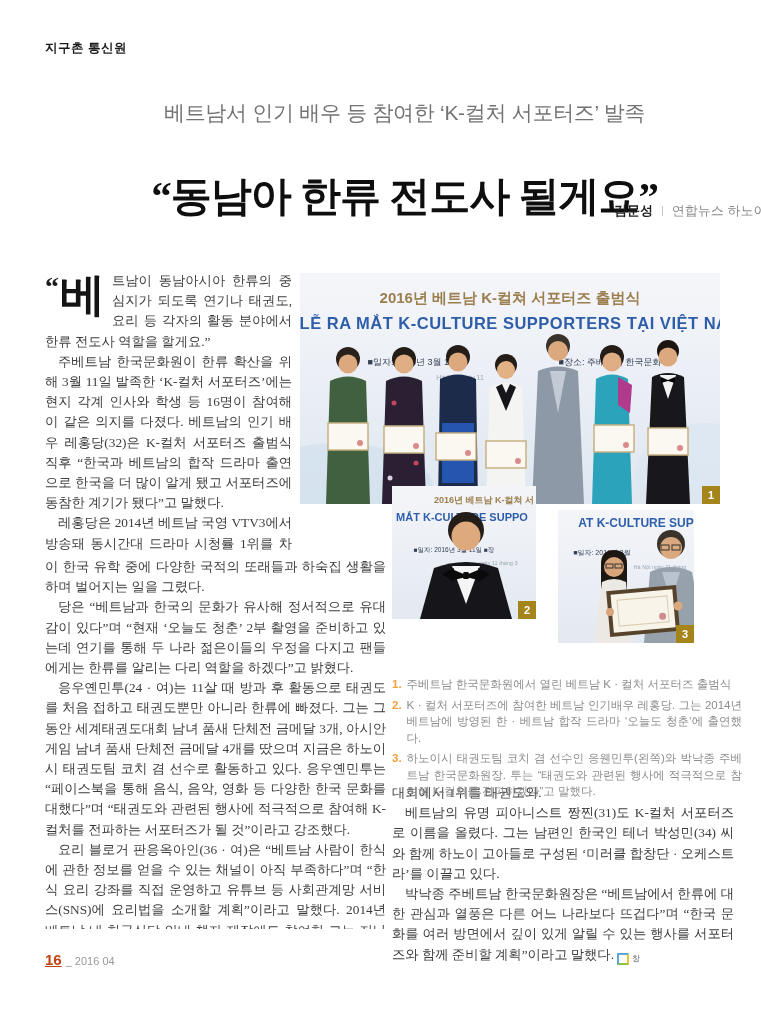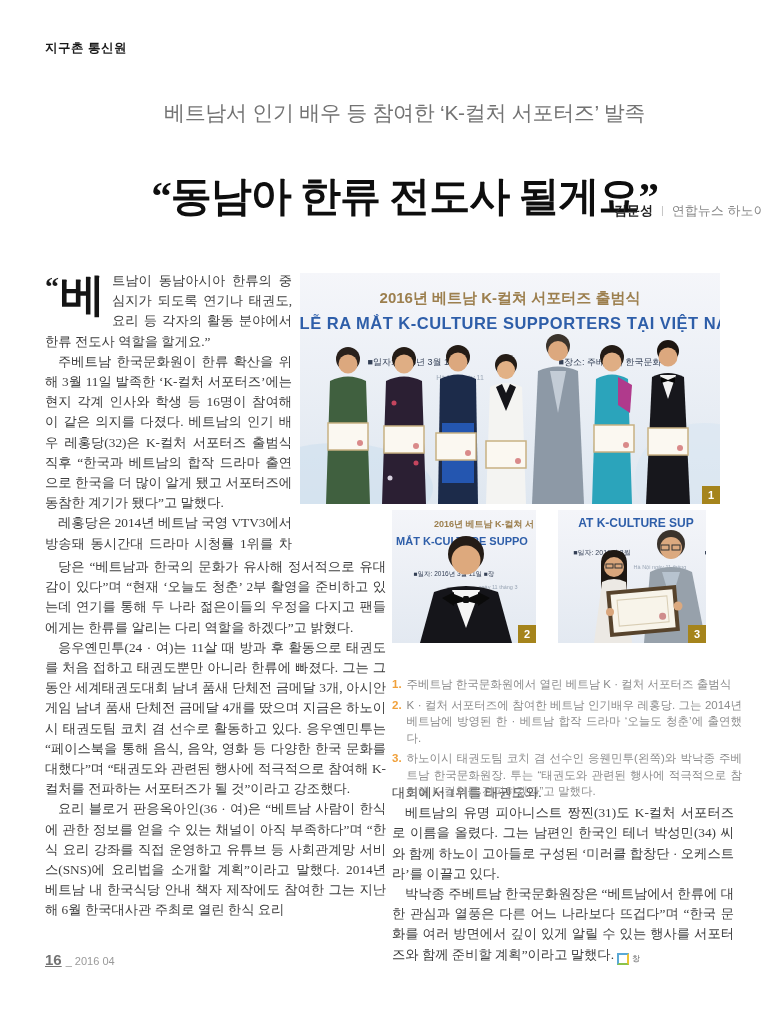--- a/index.html
+++ b/index.html
@@ -43,22 +43,22 @@
     font-family:"Liberation Serif", serif; font-weight:bold;
     font-size:28px; color:#1a1a1a; vertical-align:14px; margin-right:1px;
   }
   .dc-char {
     font-family:"Liberation Serif", serif; font-weight:bold;
     font-size:45px; line-height:42px; color:#141414;
   }
 
   .photo { position:absolute; overflow:hidden; background:#a21caf; }
   #photo1 { left:300px; top:273px; width:420px; height:231px; }
-  #photo2 { left:392px; top:510px; width:144px; height:133px; }
-  #photo3 { left:558px; top:510px; width:148px; height:133px; }
+  #photo2 { left:392px; top:486px; width:144px; height:133px; }
+  #photo3 { left:558px; top:510px; width:136px; height:133px; }
   .badge {
     position:absolute; right:0; bottom:0; width:18px; height:18px;
     background:#a5841c; color:#fff; font-size:11px; font-weight:bold;
     display:flex; align-items:center; justify-content:center;
   }
 
   .captions { position:absolute; left:392px; top:676px; width:350px; }
   .caption {
     display:flex; font-size:11.5px; line-height:16.5px; color:#8c8c8c;
     margin-bottom:4px; text-align:justify;
@@ -67,21 +67,21 @@
 
   .end-mark {
     display:inline-block; width:12px; height:12px; box-sizing:border-box;
     border:2px solid; border-color:#5aa9d6 #edc431 #8bc34a #5aa9d6;
     font-size:8px; line-height:8px; text-align:center; color:#666;
     vertical-align:-2px; margin-left:3px; background:#fff;
     font-family:"Liberation Sans", sans-serif;
   }
 
   .footer { position:absolute; left:45px; top:951px; font-size:11px; color:#9a9a9a; }
-  .footer .pagenum { font-size:15px; font-weight:bold; color:#737373; margin-right:4px;text-decoration:underline; }
+  .footer .pagenum { font-size:15px; font-weight:bold; color:#c2410c; margin-right:4px;text-decoration:underline; }
 </style>
 </head>
 <body>
 
 <div class="page">
 
   <div class="section-label">지구촌 통신원</div>
 
   <div class="kicker">베트남서 인기 배우 등 참여한 ‘K-컬처 서포터즈’ 발족</div>
   <div class="title">“동남아 한류 전도사 될게요”</div>
@@ -89,20 +89,21 @@
     <span class="author">김문성</span><span class="divider">|</span><span>연합뉴스 하노이 특파원</span>
   </div>
 
   <div class="body-text" id="zoneA">
     <p><span class="dc-wrap"><span class="dc-quote">“</span><span class="dc-char">베</span></span><span>트남이 동남아시아 한류의 중심지가 되도록 연기나 태권도, 요리 등 각자의 활동 분야에서 한류 전도사 역할을 할게요.”</span></p>
     <p class="indent">주베트남 한국문화원이 한류 확산을 위해 3월 11일 발족한 ‘K-컬처 서포터즈’에는 현지 각계 인사와 학생 등 16명이 참여해 이 같은 의지를 다졌다. 베트남의 인기 배우 레홍당(32)은 K-컬처 서포터즈 출범식 직후 “한국과 베트남의 합작 드라마 출연으로 한국을 더 많이 알게 됐고 서포터즈에 동참한 계기가 됐다”고 말했다.</p>
     <p class="indent">레홍당은 2014년 베트남 국영 VTV3에서 방송돼 동시간대 드라마 시청률 1위를 차지한 한·베트남 합작 드라마 ‘오늘도 청춘’에 출연했다. 이 드라마는 베트남 하노이시의 유복한 집안 딸</p>
   </div>
 
   <div class="body-text" id="zoneB">
+    <p>이 한국 유학 중에 다양한 국적의 또래들과 하숙집 생활을 하며 벌어지는 일을 그렸다.</p>
     <p class="indent">당은 “베트남과 한국의 문화가 유사해 정서적으로 유대감이 있다”며 “현재 ‘오늘도 청춘’ 2부 촬영을 준비하고 있는데 연기를 통해 두 나라 젊은이들의 우정을 다지고 팬들에게는 한류를 알리는 다리 역할을 하겠다”고 밝혔다.</p>
     <p class="indent">응우옌민투(24 · 여)는 11살 때 방과 후 활동으로 태권도를 처음 접하고 태권도뿐만 아니라 한류에 빠졌다. 그는 그동안 세계태권도대회 남녀 품새 단체전 금메달 3개, 아시안게임 남녀 품새 단체전 금메달 4개를 땄으며 지금은 하노이시 태권도팀 코치 겸 선수로 활동하고 있다. 응우옌민투는 “페이스북을 통해 음식, 음악, 영화 등 다양한 한국 문화를 대했다”며 “태권도와 관련된 행사에 적극적으로 참여해 K-컬처를 전파하는 서포터즈가 될 것”이라고 강조했다.</p>
     <p class="indent">요리 블로거 판응옥아인(36 · 여)은 “베트남 사람이 한식에 관한 정보를 얻을 수 있는 채널이 아직 부족하다”며 “한식 요리 강좌를 직접 운영하고 유튜브 등 사회관계망 서비스(SNS)에 요리법을 소개할 계획”이라고 말했다. 2014년 베트남 내 한국식당 안내 책자 제작에도 참여한 그는 지난해 6월 한국대사관 주최로 열린 한식 요리</p>
   </div>
 
   <div class="body-text" id="zoneD">
     <p>대회에서 1위를 태권도와.</p>
     <p class="indent">베트남의 유명 피아니스트 짱찐(31)도 K-컬처 서포터즈로 이름을 올렸다. 그는 남편인 한국인 테너 박성민(34) 씨와 함께 하노이 고아들로 구성된 ‘미러클 합창단 · 오케스트라’를 이끌고 있다.</p>
     <p class="indent"><span>박낙종 주베트남 한국문화원장은 “베트남에서 한류에 대한 관심과 열풍은 다른 어느 나라보다 뜨겁다”며 “한국 문화를 여러 방면에서 깊이 있게 알릴 수 있는 행사를 서포터즈와 함께 준비할 계획”이라고 말했다.</span><span class="end-mark">창</span></p>
   </div>

